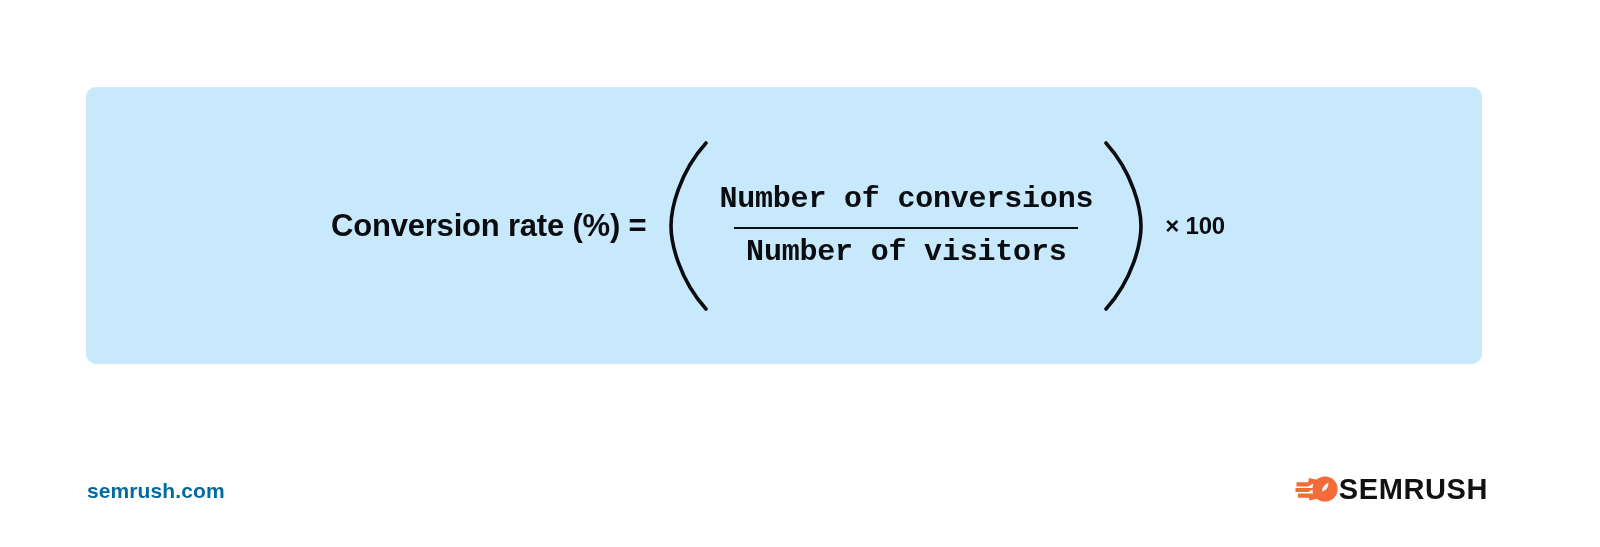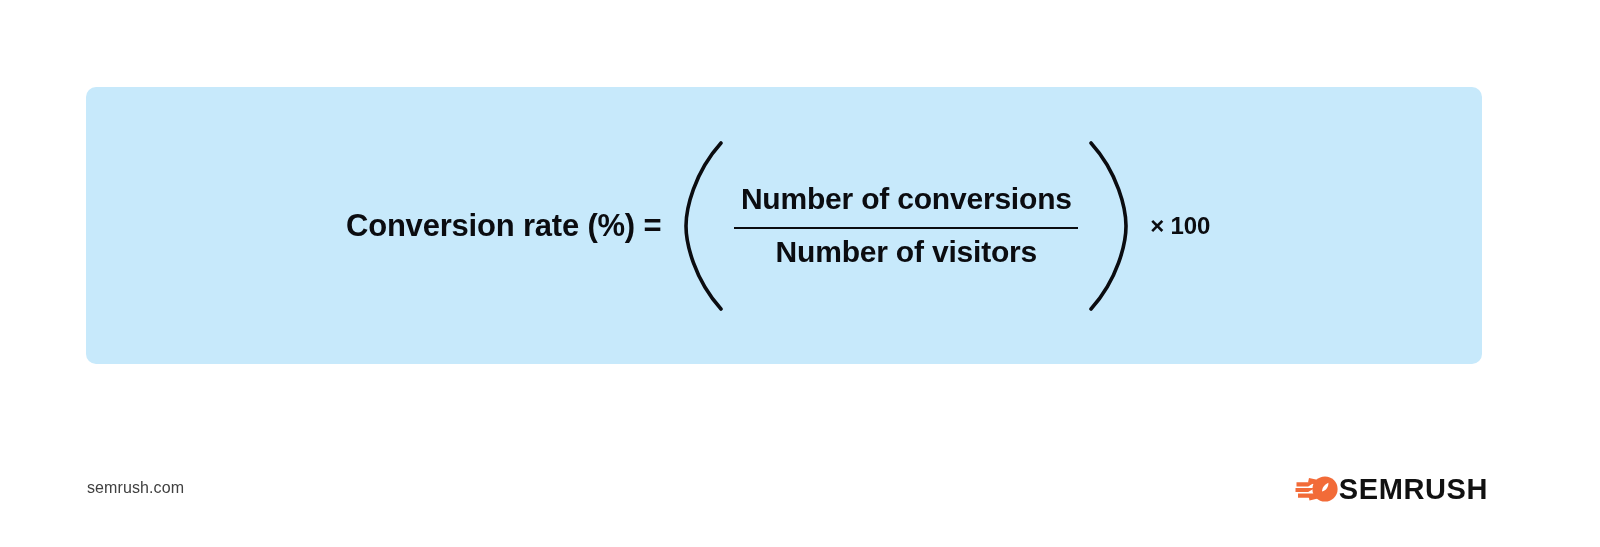--- a/index.html
+++ b/index.html
@@ -78,20 +78,21 @@
     justify-content:center;
     margin:0 4px;
   }
   .numerator, .denominator {
     font-size:30px;
     font-weight:bold;
     color:#0b0c10;
     letter-spacing:-0.2px;
     white-space:nowrap;
     text-align:center;
+    font-family:Liberation Mono, monospace;
   }
   .numerator { padding-bottom:11px; }
   .denominator { padding-top:6px; }
   .fraction-bar {
     width:344px;
     height:2px;
     background:#0b0c10;
   }
 
   .rhs {
@@ -101,23 +102,23 @@
     letter-spacing:-0.2px;
     white-space:nowrap;
     margin-left:16px;
   }
 
   
   .footer-url {
     position:absolute;
     left:87px;
     top:479px;
-    font-size:16px;
-    font-weight:normal;
-    color:#404040;
+    font-size:21px;
+    font-weight:bold;
+    color:#0369a1;
     letter-spacing:0.1px;
     white-space:nowrap;
   }
 
   .brand {
     position:absolute;
     right:112px;
     top:474px;
     display:flex;
     align-items:center;

